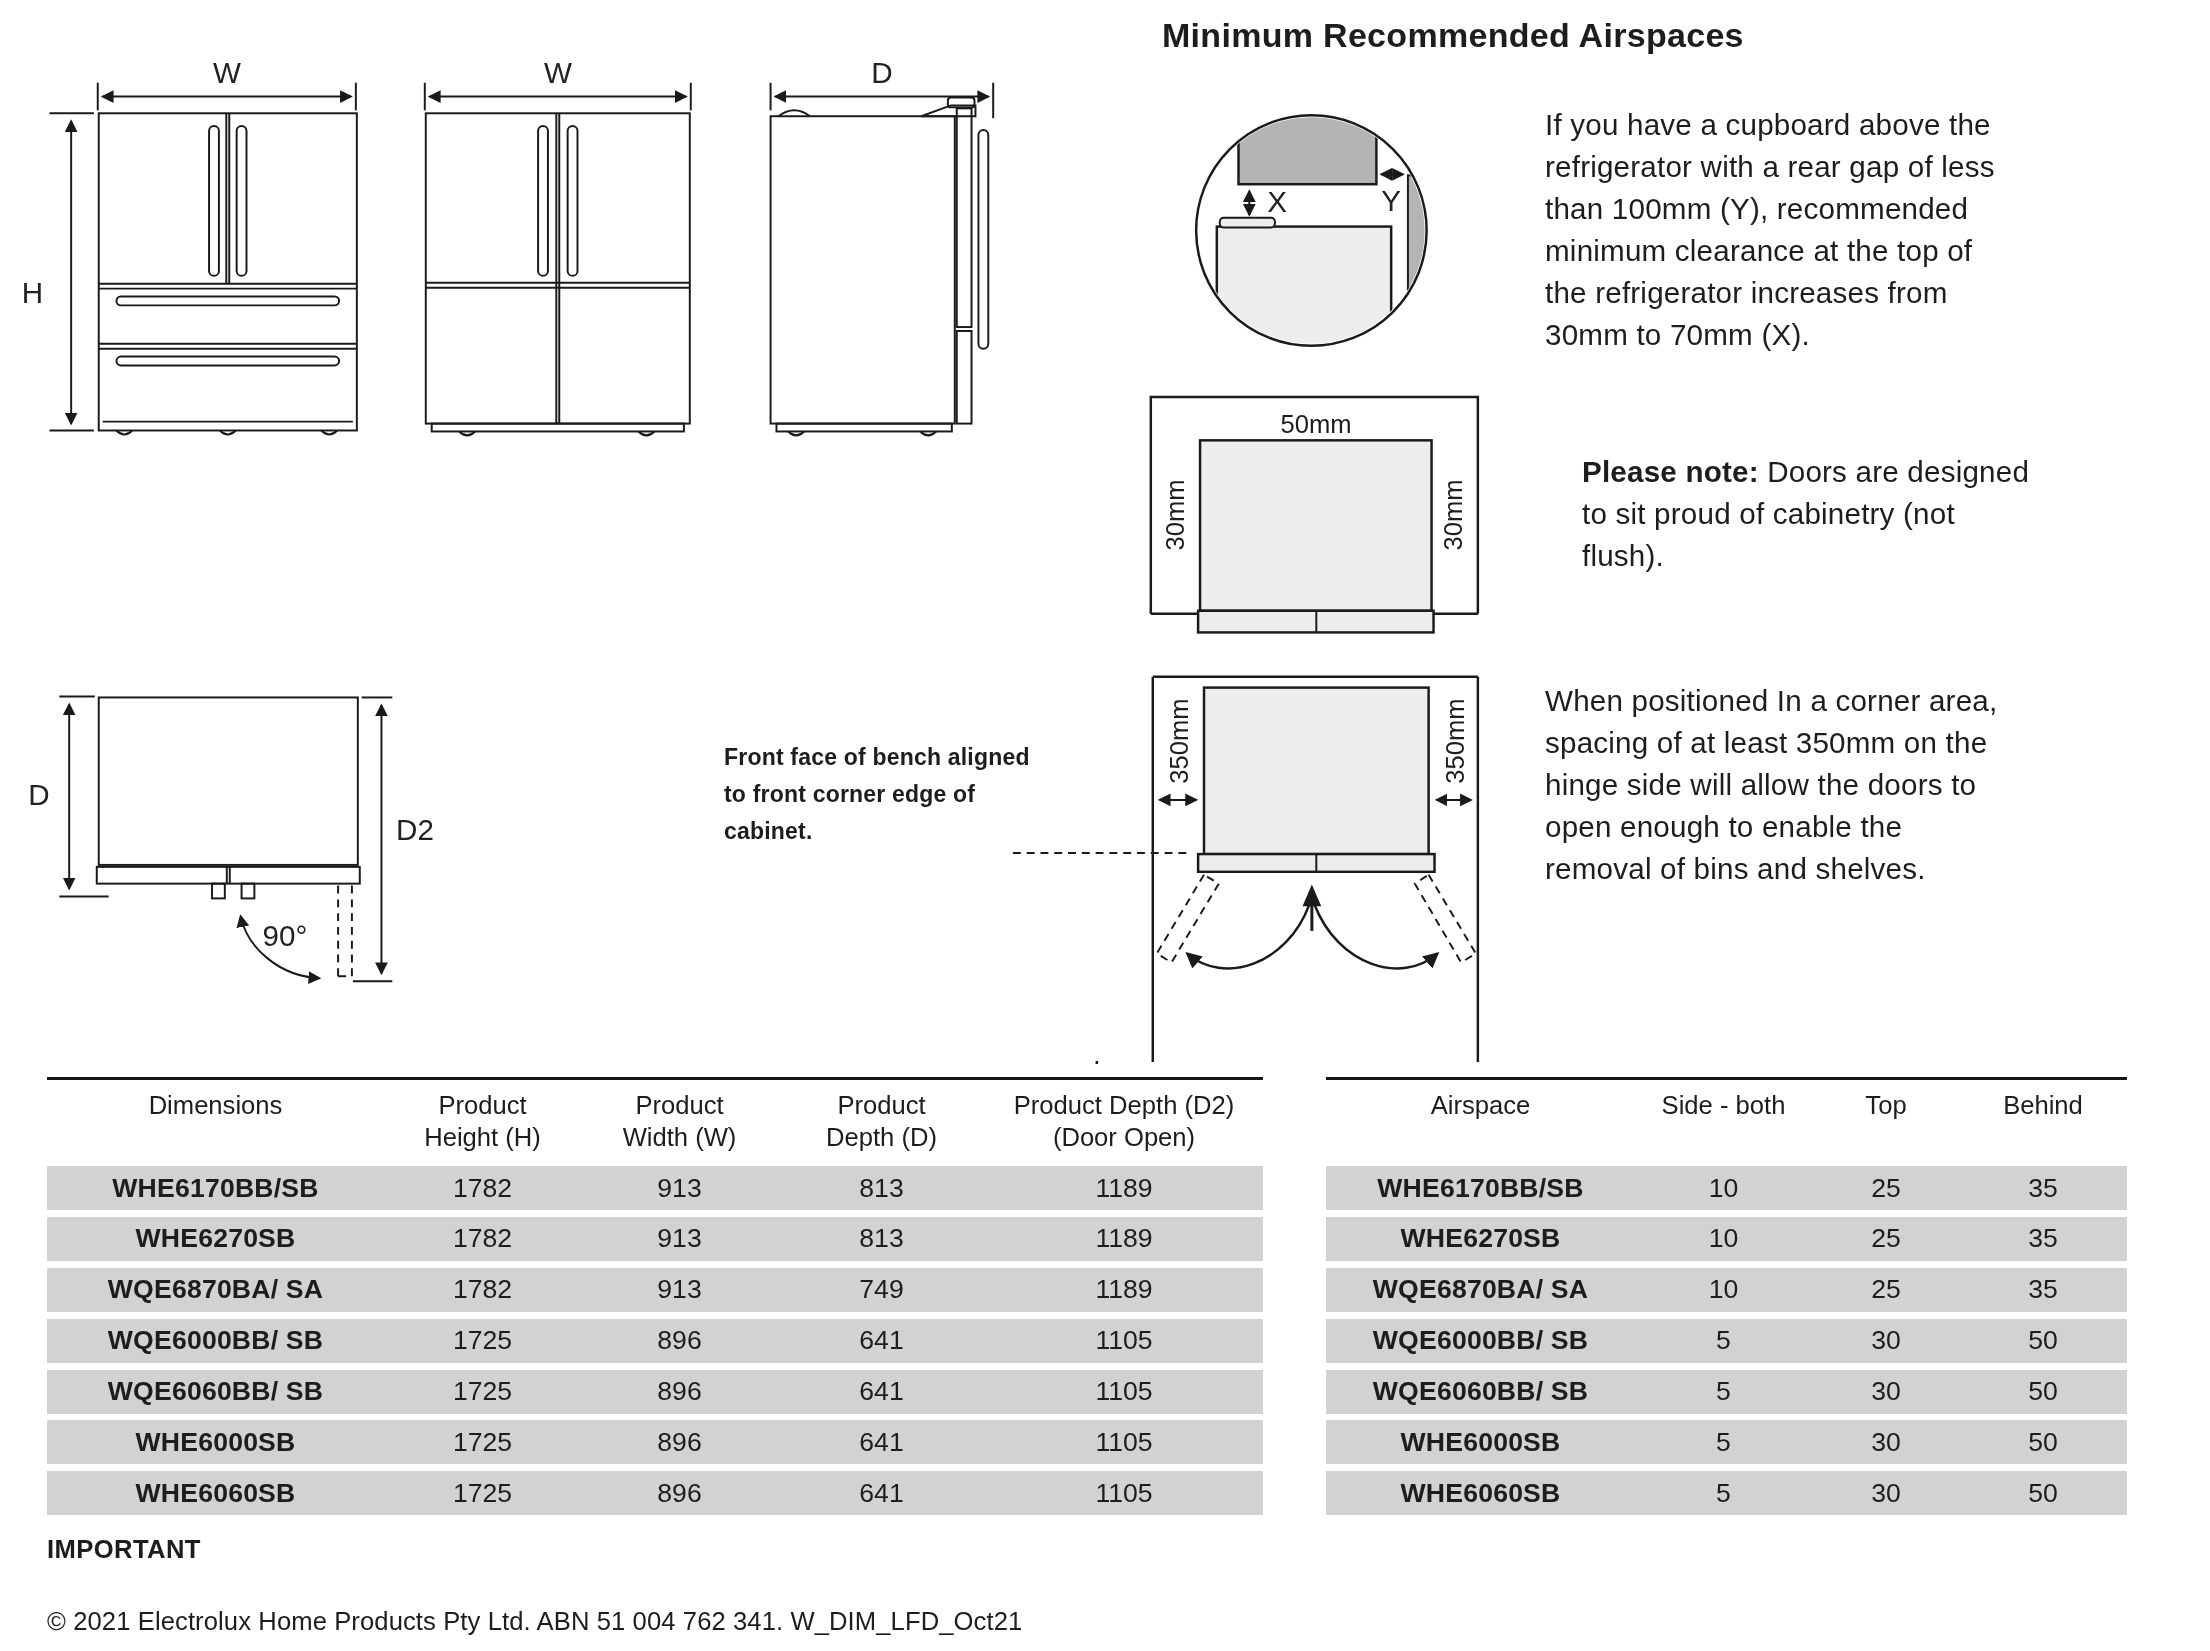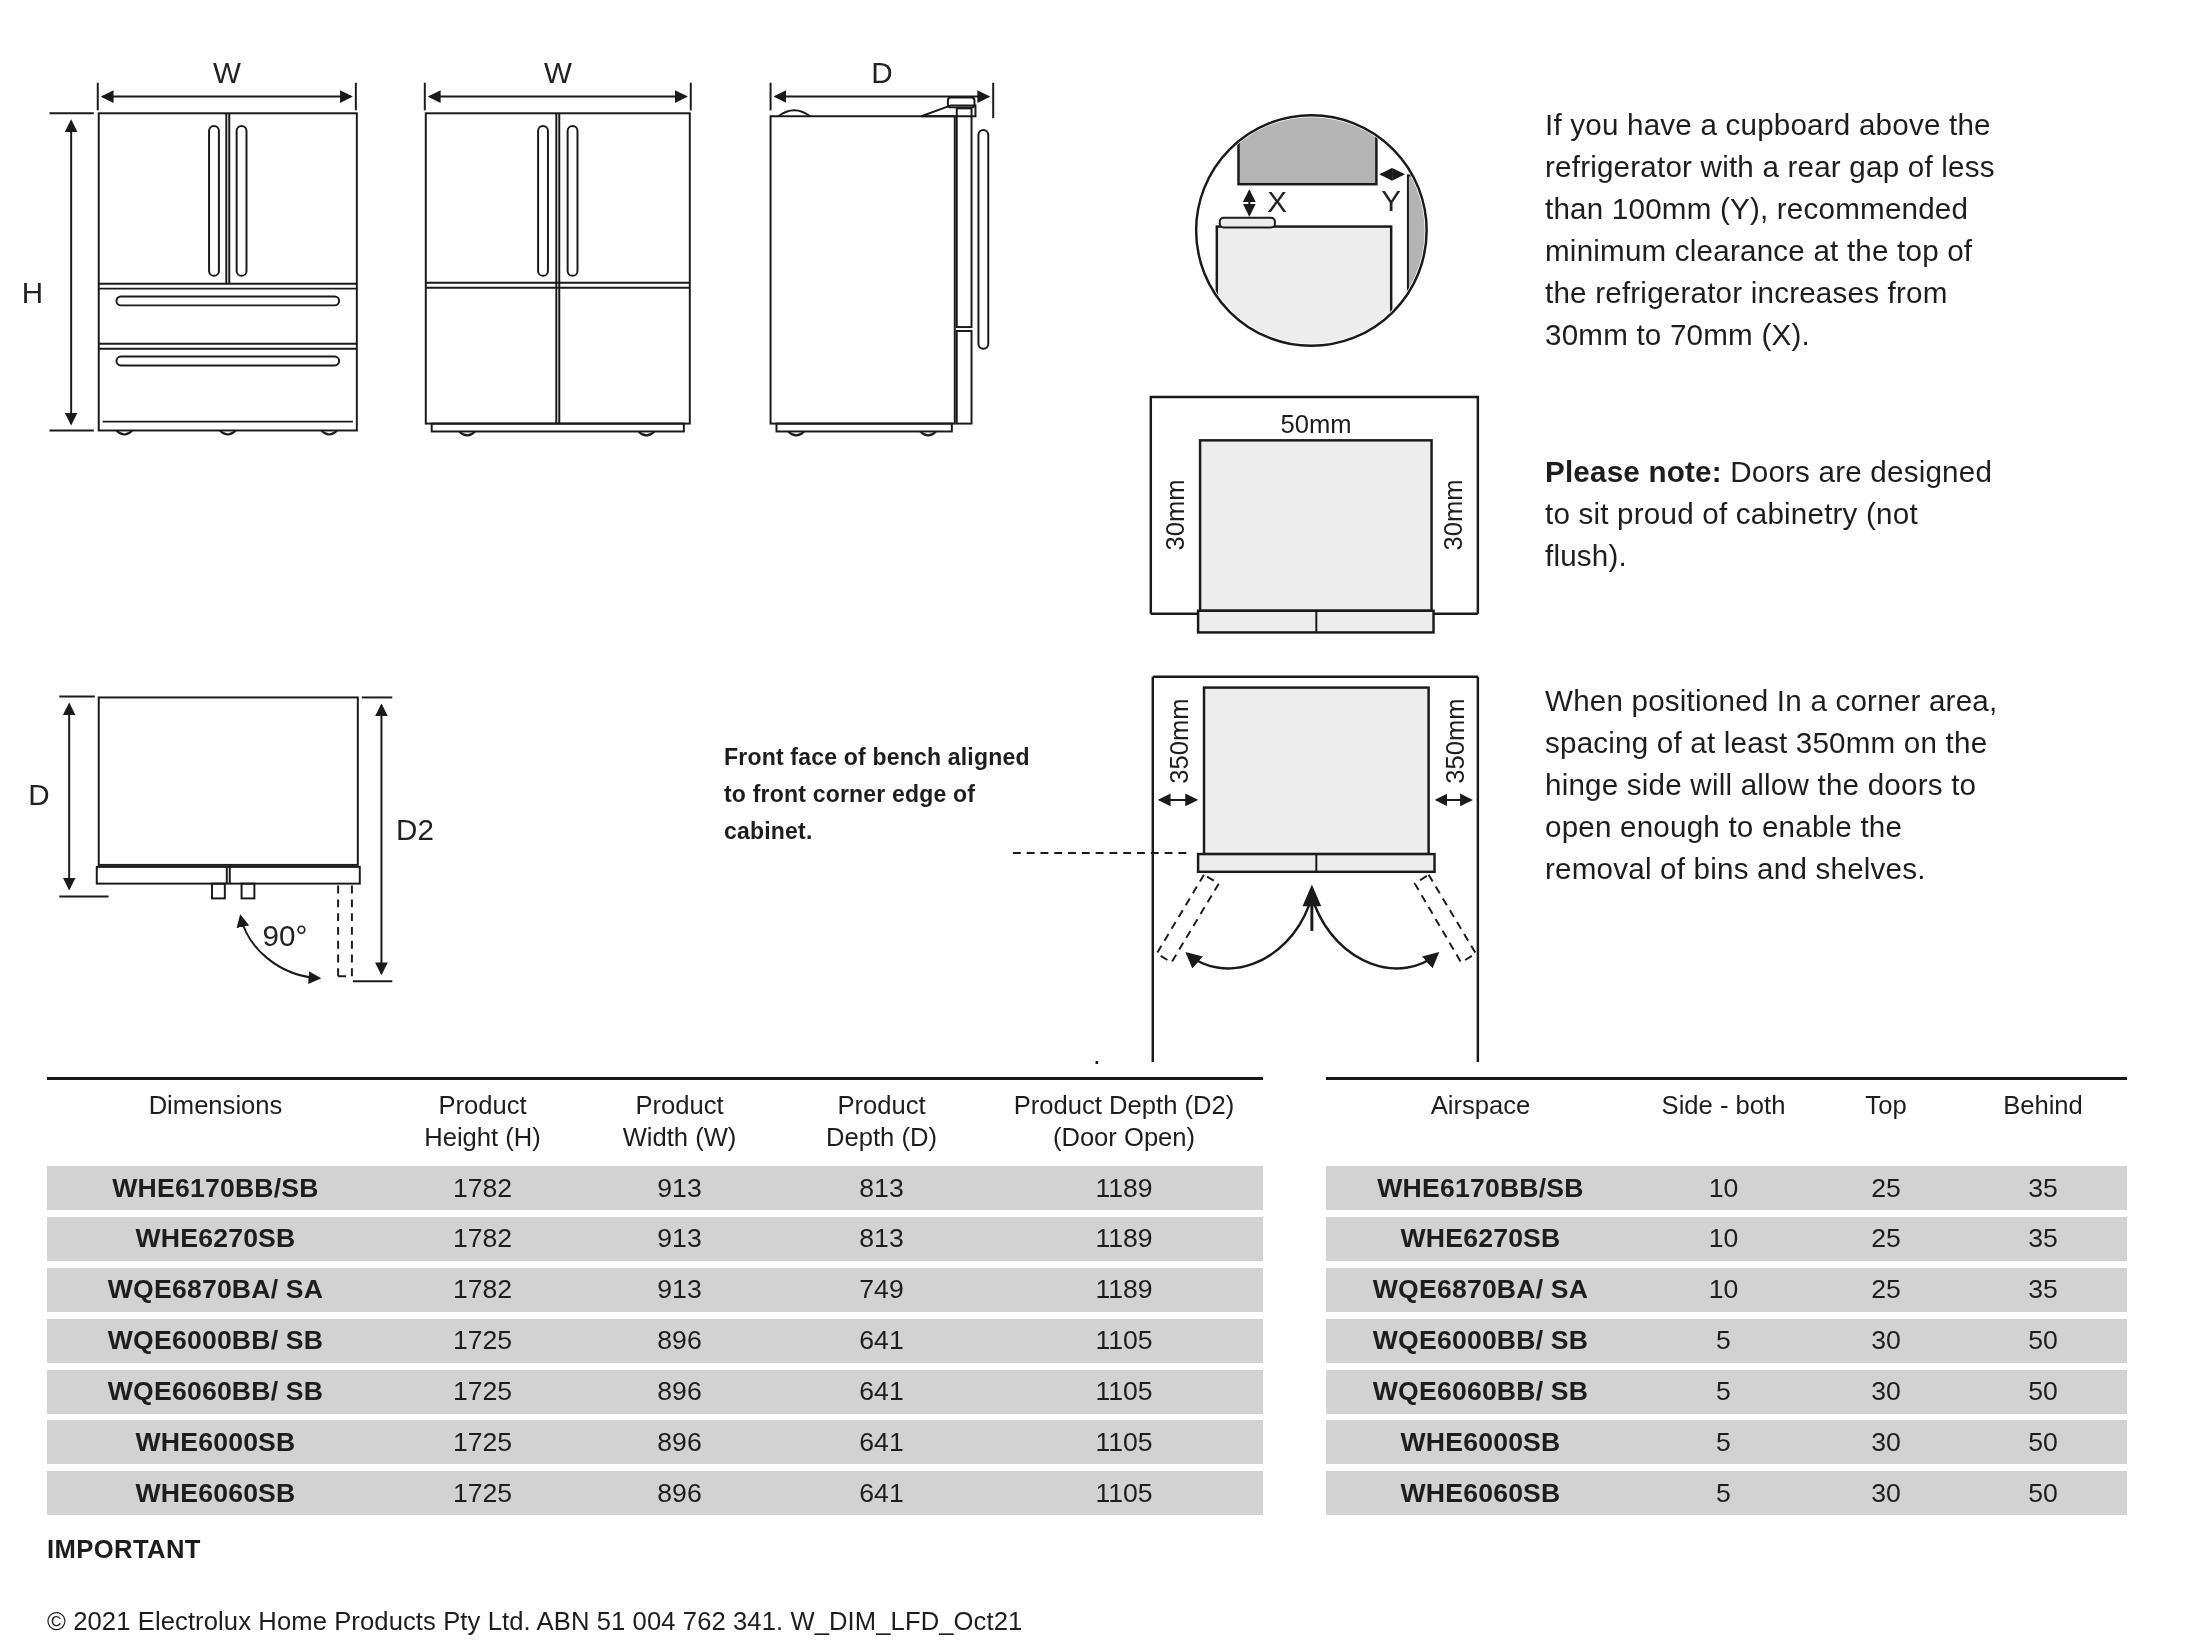--- a/index.html
+++ b/index.html
@@ -170,24 +170,25 @@
   <div class="abs ctr dim-label" style="left:415px;top:830px">D2</div>
   <div class="abs ctr dim-label" style="left:285px;top:936px">90°</div>
   <div class="abs ctr dim-label" style="left:1277px;top:202px">X</div>
   <div class="abs ctr dim-label" style="left:1391px;top:201px">Y</div>
   <div class="abs ctr small-dim" style="left:1316px;top:424px">50mm</div>
   <div class="abs rot" style="left:1175px;top:515px">30mm</div>
   <div class="abs rot" style="left:1453px;top:515px">30mm</div>
   <div class="abs rot" style="left:1179px;top:741px">350mm</div>
   <div class="abs rot" style="left:1455px;top:741px">350mm</div>
 
+  <div class="abs title" style="left:1162px;top:15.8px">Minimum Recommended Airspaces</div>
 
   <div class="abs para" style="left:1545px;top:104px;width:455px">If you have a cupboard above the refrigerator with a rear gap of less than 100mm (Y), recommended minimum clearance at the top of the refrigerator increases from 30mm to 70mm (X).</div>
 
-  <div class="abs para" style="left:1545px;top:451px;width:455px"><b>Please note:</b><span> Doors are designed to sit proud of cabinetry (not flush).</span></div>
+  <div class="abs para" style="left:1582px;top:451px;width:455px"><b>Please note:</b><span> Doors are designed to sit proud of cabinetry (not flush).</span></div>
 
   <div class="abs para" style="left:1545px;top:680px;width:455px">When positioned In a corner area, spacing of at least 350mm on the hinge side will allow the doors to open enough to enable the removal of bins and shelves.</div>
 
   <div class="abs bench" style="left:724px;top:739px;width:320px">Front face of bench aligned to front corner edge of cabinet.</div>
 
   <div class="abs dot" style="left:1093px;top:1039px">.</div>
 
   <div class="tbl" id="dims-table" style="left:47px;top:1077px;width:1216px">
     <div class="tbl-head">
         <div class="th" style="width: 337px;">

